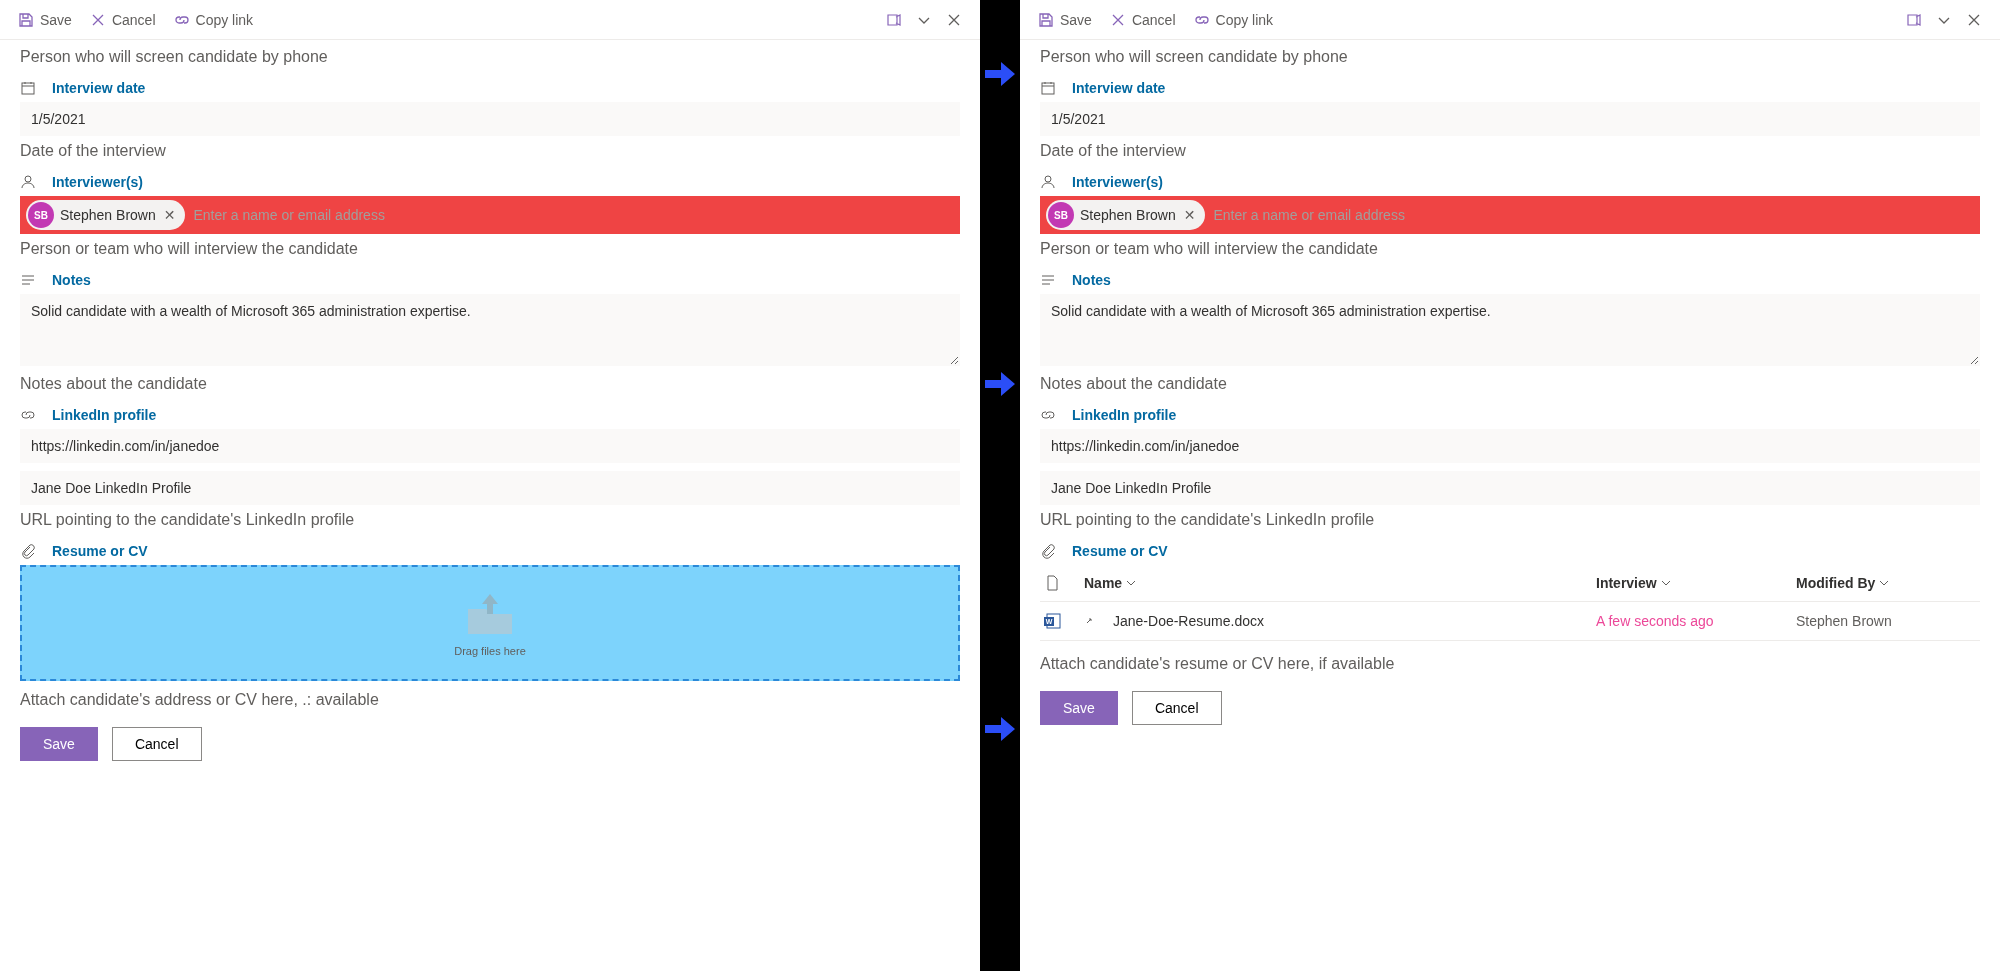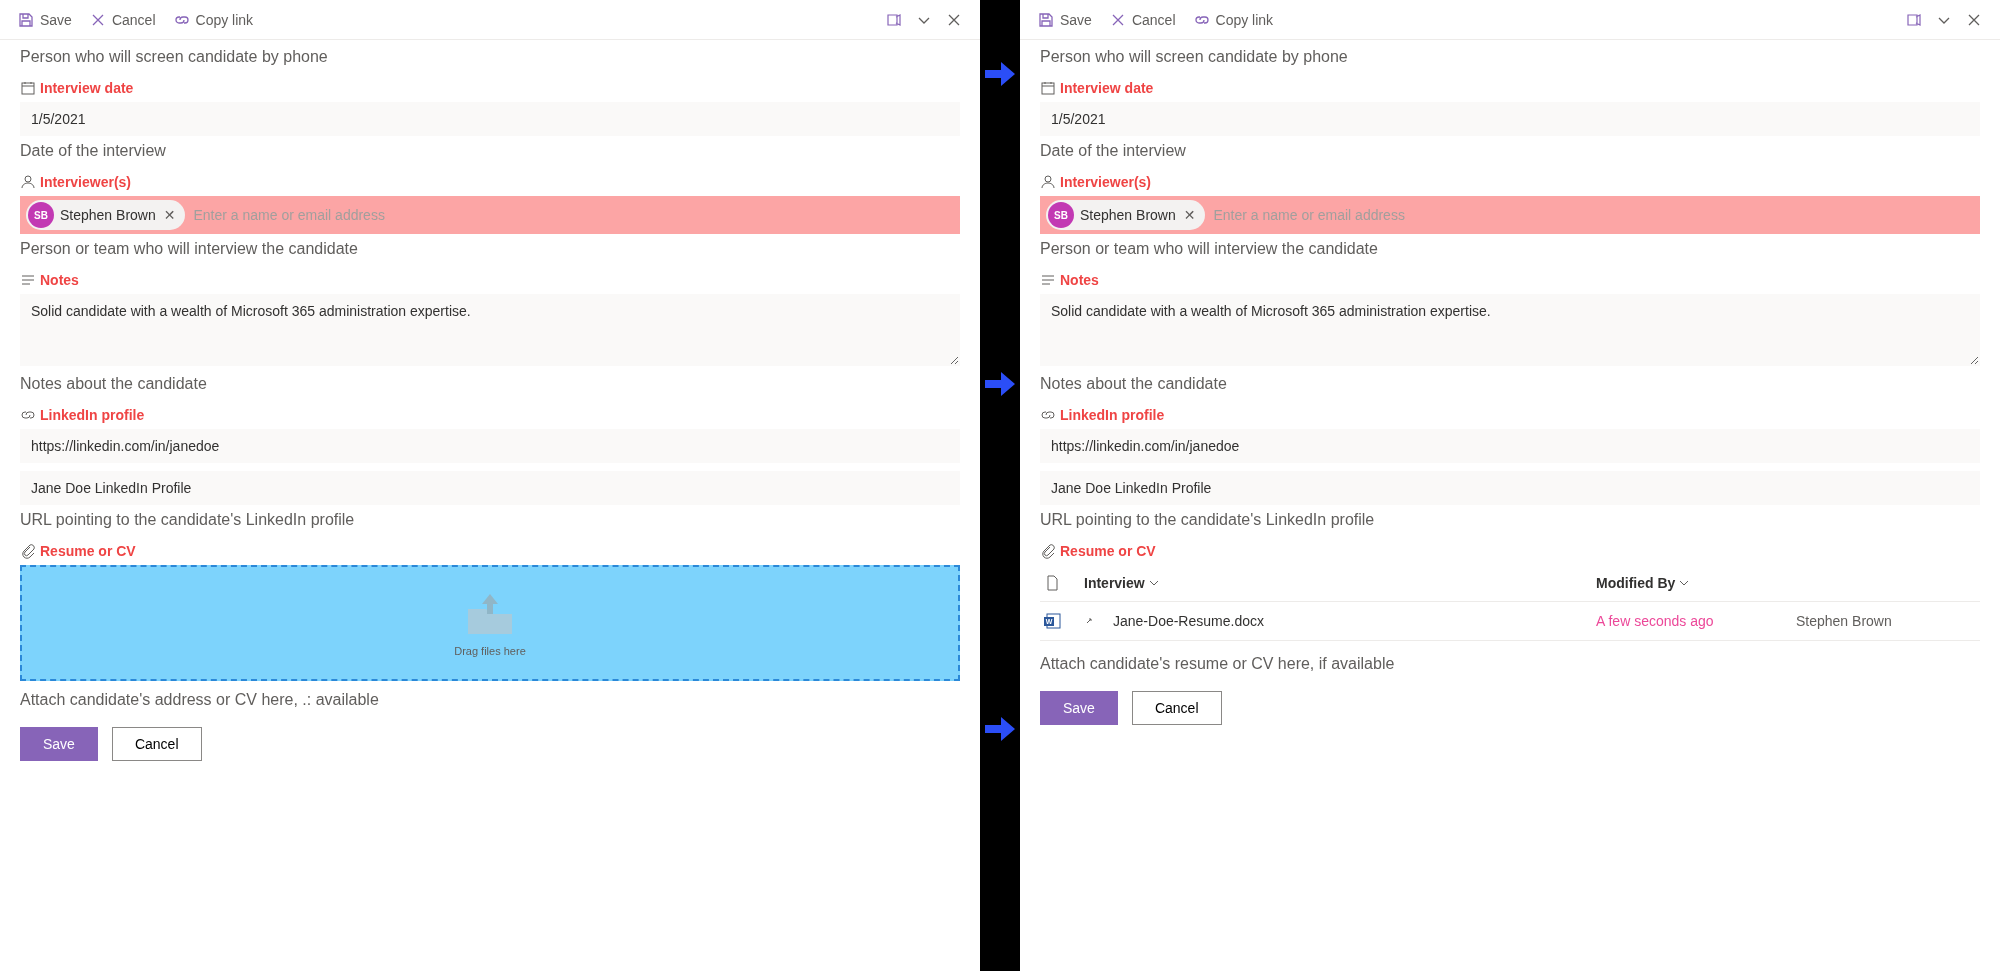--- a/index.html
+++ b/index.html
@@ -66,42 +66,42 @@
   }
   .help-text {
     color: #605e5c;
     font-size: 16px;
     margin-bottom: 14px;
   }
   .field { margin-bottom: 6px; }
   .field-label {
     display: flex;
     align-items: center;
-    gap: 4px;
+    gap: 16px;
     font-weight: 600;
     font-size: 14px;
     margin-bottom: 6px;
-    color: #ef4444;
+    color: #0369a1;
   }
   .field-label .licon { width: 16px; height: 16px; color: #605e5c; }
   .input, .textarea, .readonly-box {
     width: 100%;
     background: #faf9f8;
     border: 1px solid transparent;
     padding: 8px 10px;
     font-size: 14px;
     color: #323130;
     font-family: inherit;
   }
   .textarea { resize: both; height: 72px; }
   .readonly-box { margin-top: 8px; }
 
   
   .people-picker {
-    background: #fca5a5;
+    background: #ef4444;
     display: flex;
     align-items: center;
     padding: 4px 6px;
     gap: 4px;
     flex-wrap: wrap;
   }
   .person-chip {
     display: flex;
     align-items: center;
     background: #f3f2f1;
@@ -424,20 +424,26 @@
       </div>
 
       <div class="file-table">
         <div class="ft-header">
           <div>
             <svg width="16" height="16" viewBox="0 0 16 16">
                 <path fill="none" stroke="#605e5c" d="M4 1h6l3 3v11H4z"></path>
               </svg>
           </div>
           <div class="col-h">
+            <span>Name</span>
+            <svg class="chev" viewBox="0 0 10 10">
+                <path fill="none" stroke="currentColor" d="M1 3l4 4 4-4"></path>
+              </svg>
+          </div>
+          <div class="col-h">
             <span>Interview</span>
             <svg class="chev" viewBox="0 0 10 10">
                 <path fill="none" stroke="currentColor" d="M1 3l4 4 4-4"></path>
               </svg>
           </div>
           <div class="col-h">
             <span>Modified By</span>
             <svg class="chev" viewBox="0 0 10 10">
                 <path fill="none" stroke="currentColor" d="M1 3l4 4 4-4"></path>
               </svg>

